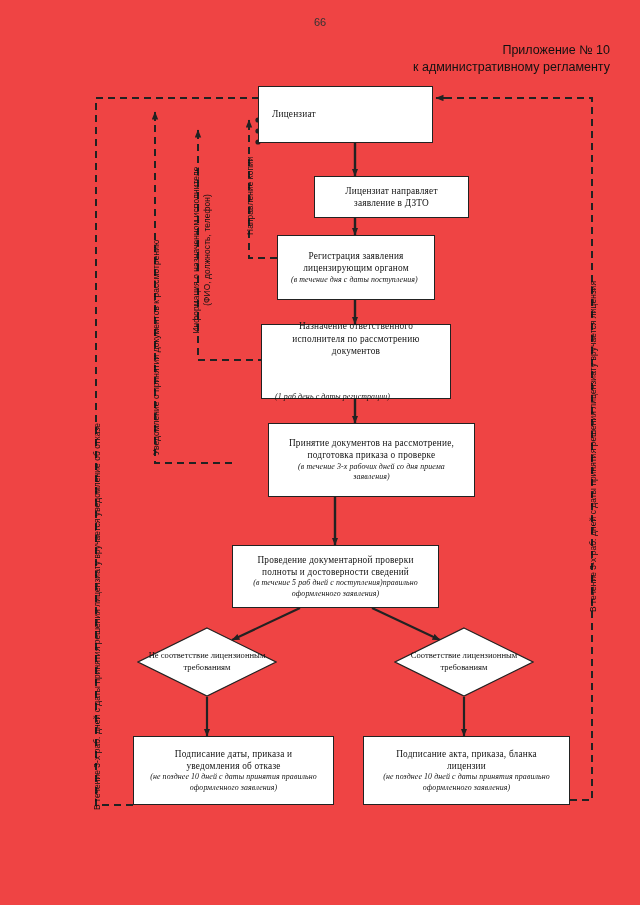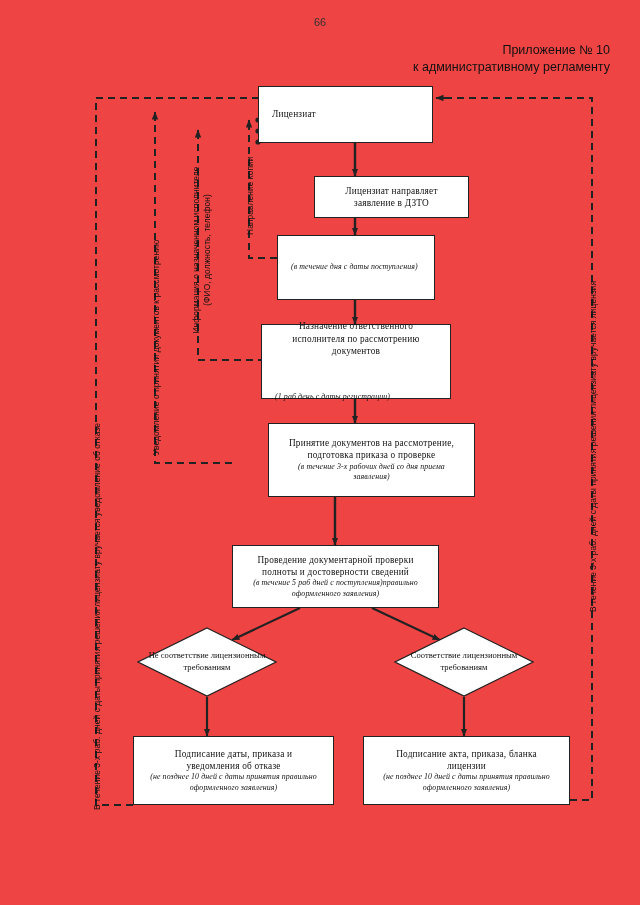--- a/index.html
+++ b/index.html
@@ -101,20 +101,21 @@
 
   <div class="node" style="left:258px;top:86px;width:175px;height:57px;">
     <div class="t">Лицензиат</div>
   </div>
 
   <div class="node" style="left:277px;top:176px;width:155px;height:42px;margin-left:37px;">
     <div class="t">Лицензиат направляет заявление в ДЗТО</div>
   </div>
 
   <div class="node" style="left:277px;top:235px;width:158px;height:65px;">
+    <div class="t">Регистрация заявления лицензирующим органом</div>
     <div class="sub">(в течение дня с даты поступления)</div>
   </div>
 
   <div class="node" style="left:261px;top:324px;width:190px;height:75px;gap:35px;">
     <div class="t">Назначение ответственного исполнителя по рассмотрению документов</div>
     <div class="sub">(1 раб день с даты регистрации)</div>
   </div>
 
   <div class="node" style="left:232px;top:423px;width:207px;height:74px;margin-left:36px;">
     <div class="t">Принятие документов  на рассмотрение, подготовка приказа о проверке</div>

